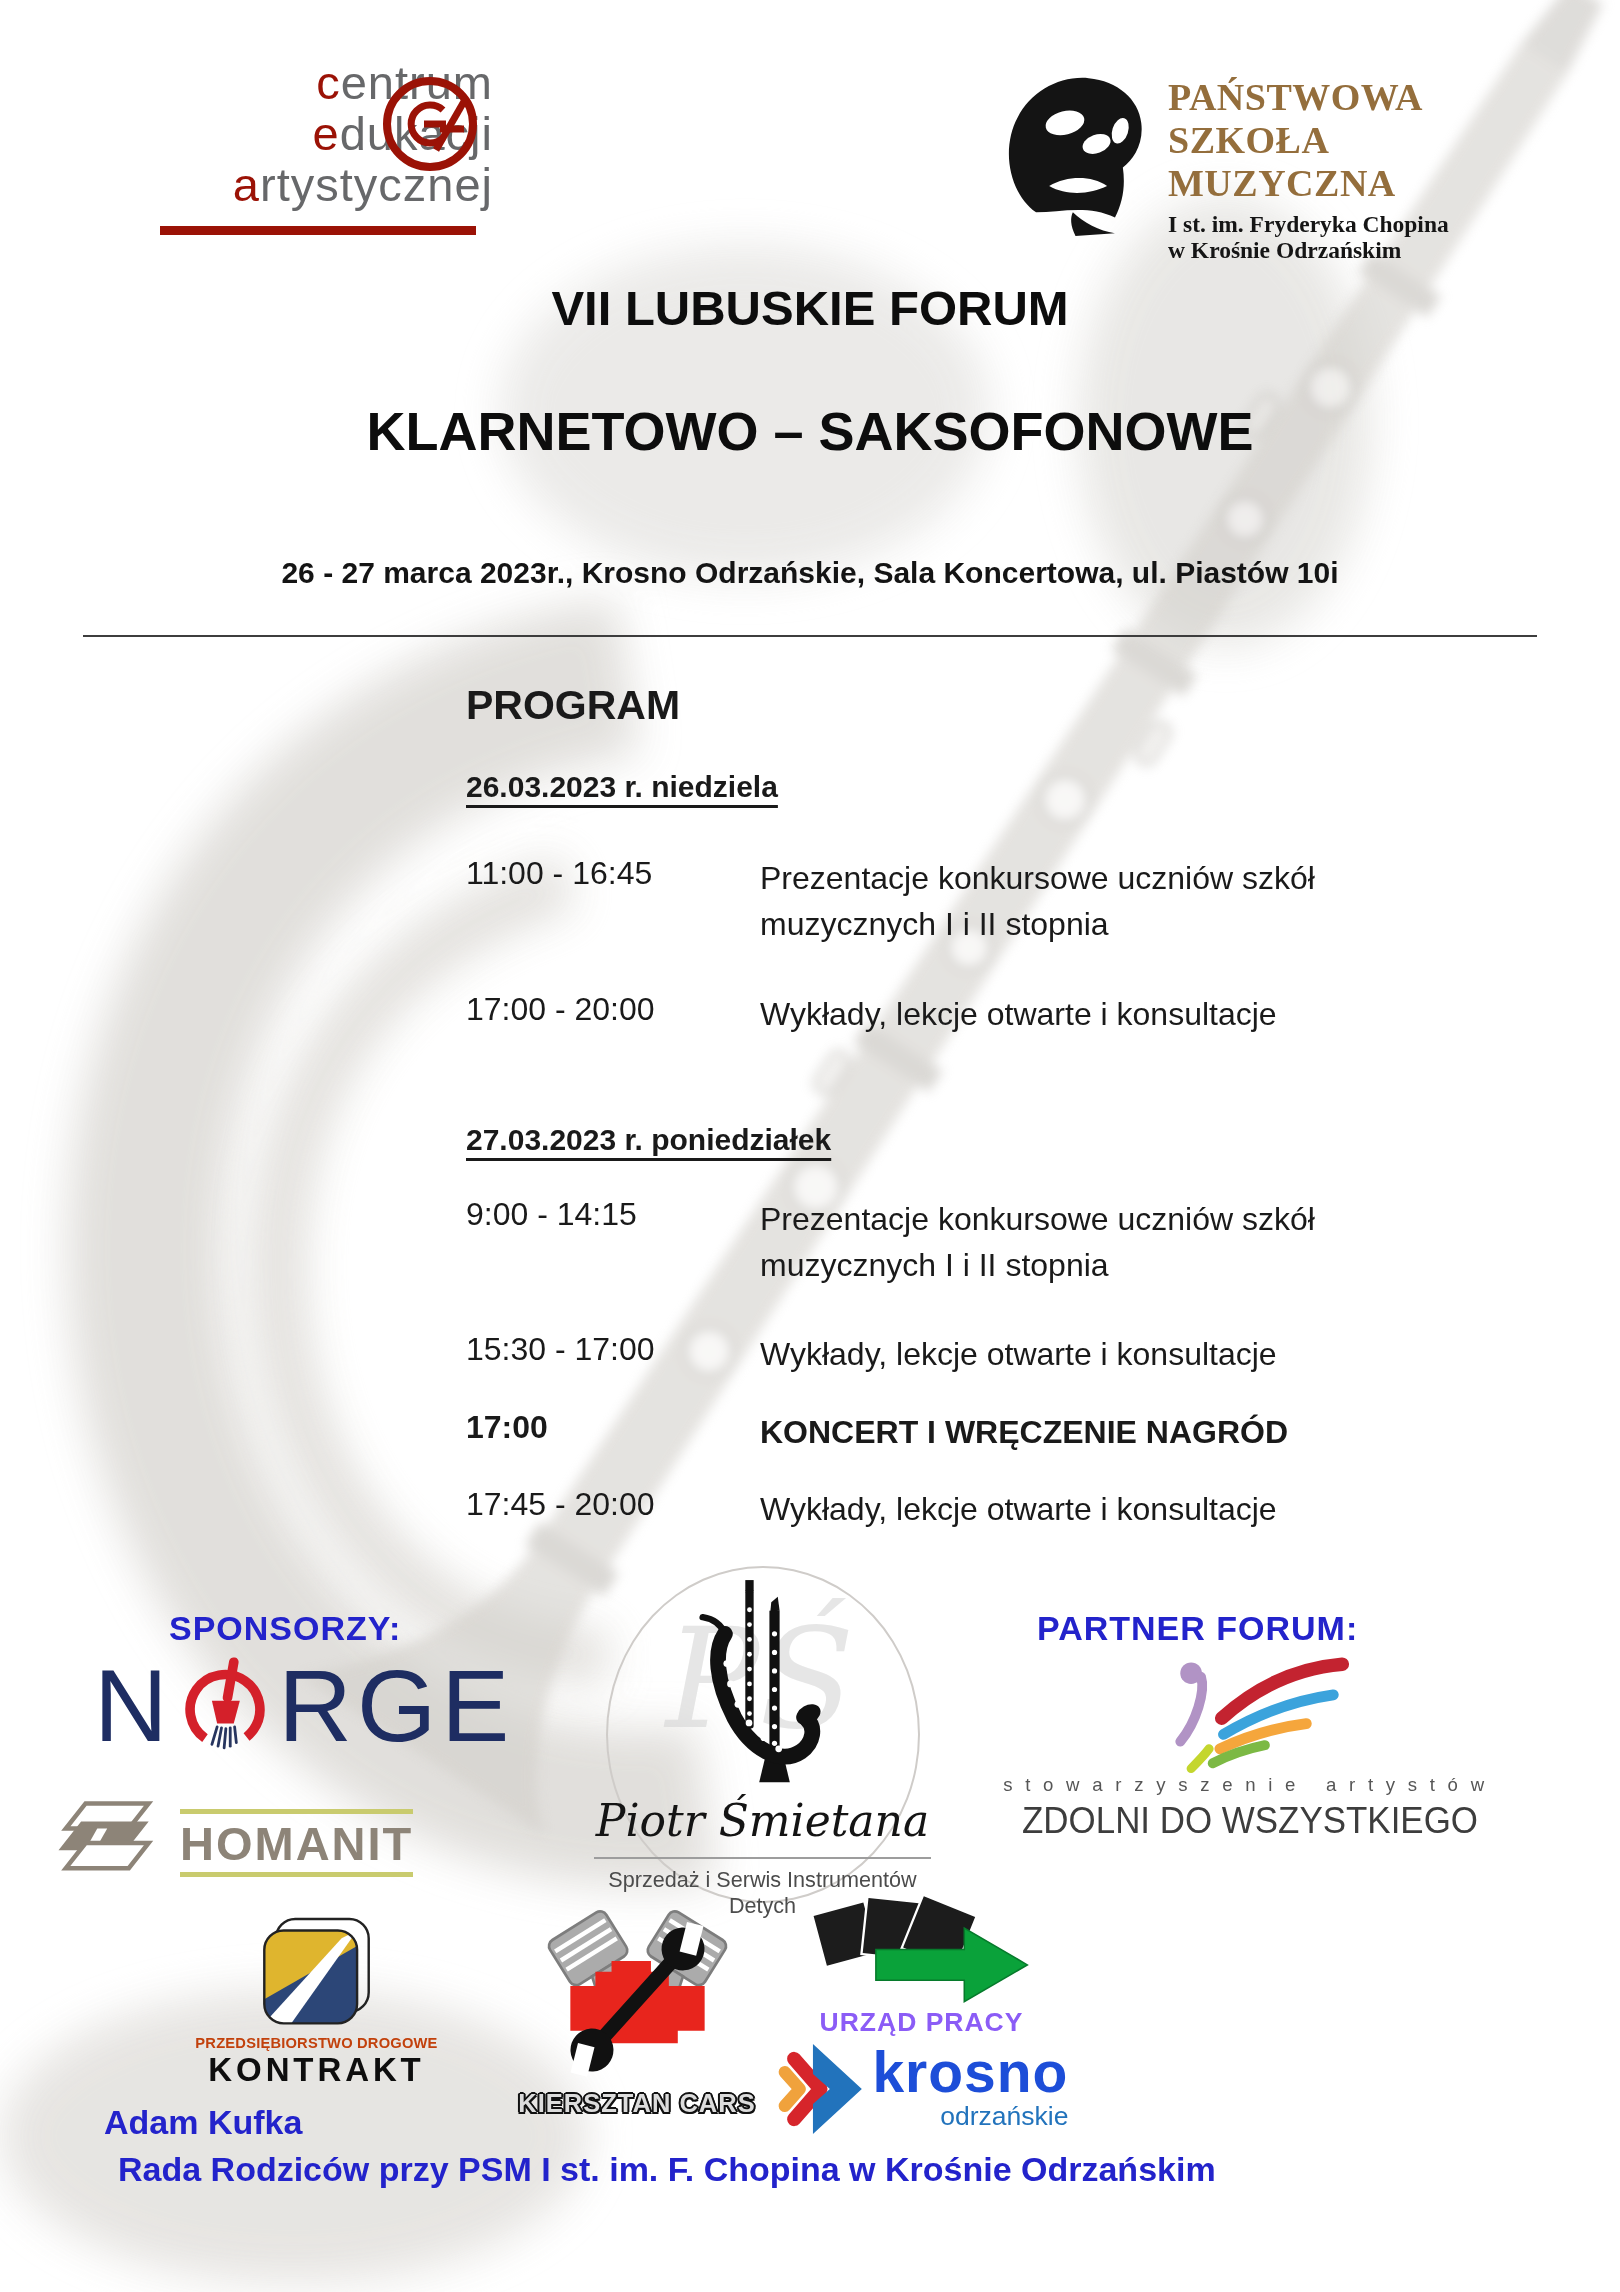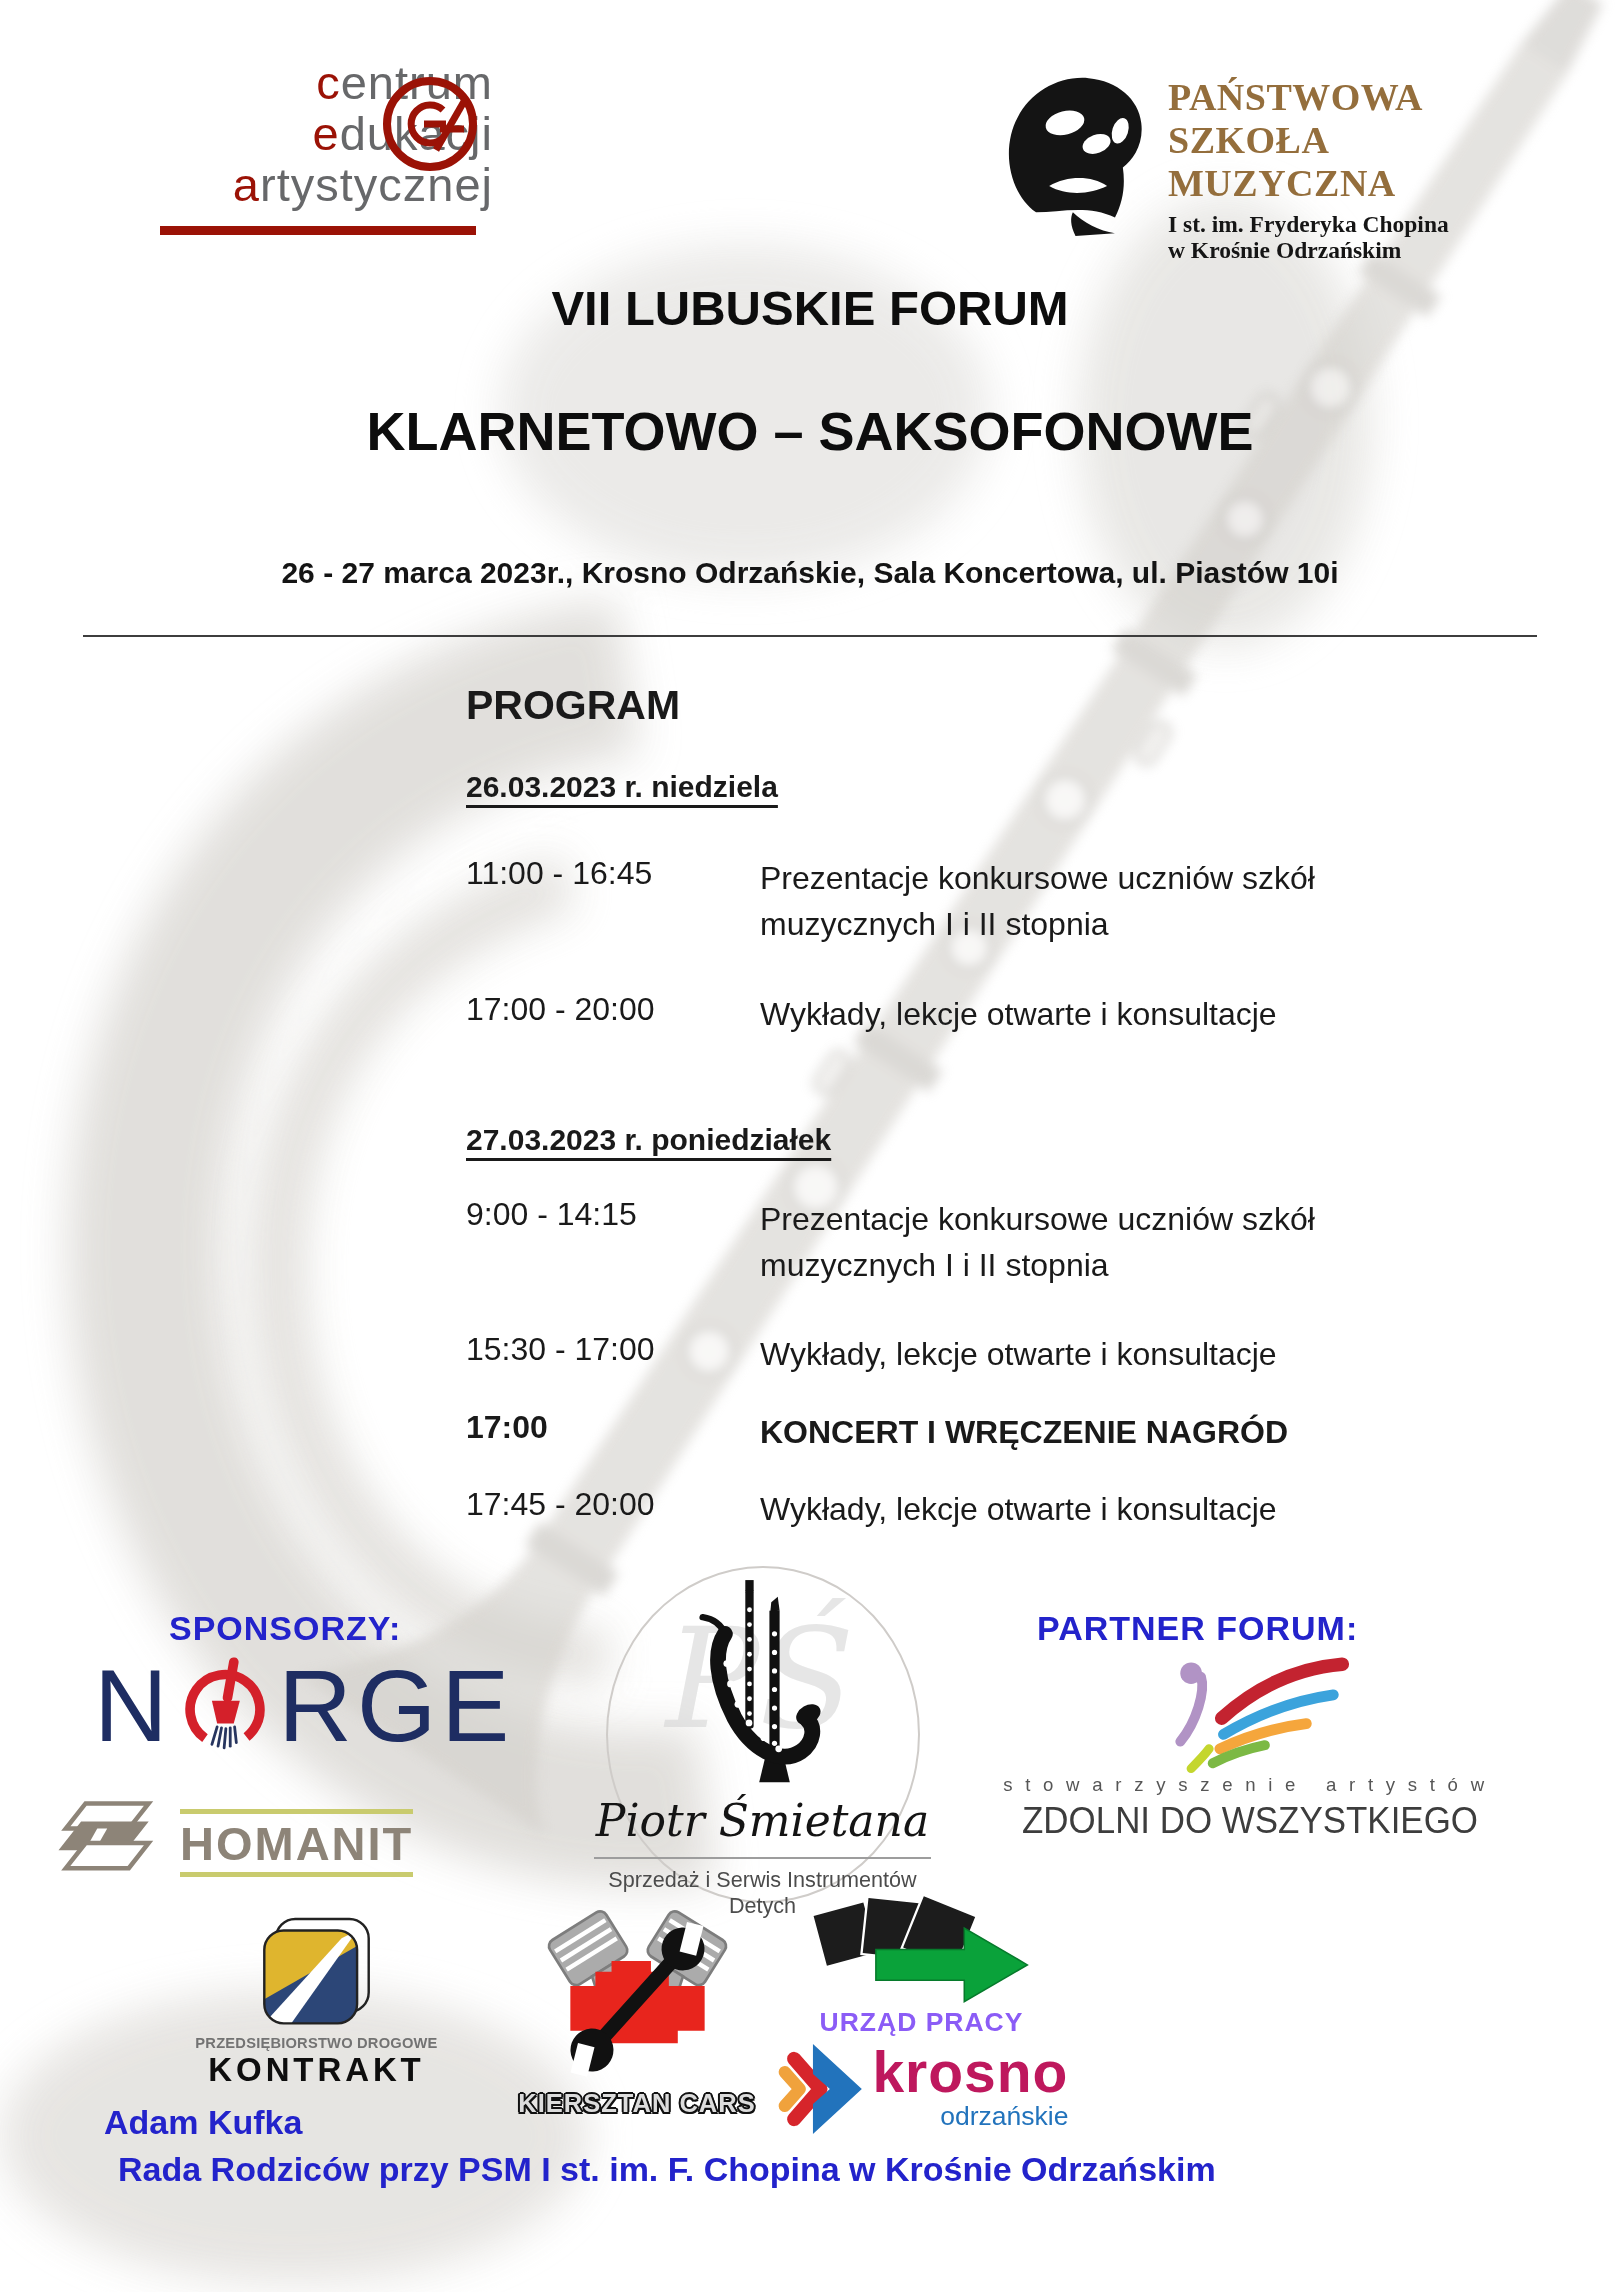--- a/index.html
+++ b/index.html
@@ -61,38 +61,38 @@
 
   
   .zdolni{left:992px;top:1639px;width:516px;text-align:center;}
   .zmark{display:block;margin:0 auto;width:255px;height:135px;}
   .z1{margin-top:0;font-size:18.6px;letter-spacing:12.7px;color:#565656;white-space:nowrap;}
   .z2{margin-top:3.9px;font-size:36px;color:#3d3d3d;transform:scaleX(.97);white-space:nowrap;}
 
   
   .kontrakt{left:192px;top:1917px;width:249px;text-align:center;}
   .kontrakt svg{display:block;margin:0 auto;width:125px;height:116px;}
-  .k1{margin-top:2px;font-size:14.7px;font-weight:700;letter-spacing:0.2px;color:#737373;white-space:nowrap;}
+  .k1{margin-top:2px;font-size:14.7px;font-weight:700;letter-spacing:0.2px;color:#c2410c;white-space:nowrap;}
   .k2{font-size:33px;font-weight:700;letter-spacing:3.9px;color:#0e0e0e;}
 
   
   .kier{left:492px;top:1901px;width:290px;text-align:center;}
   .kier svg{display:block;margin:0 auto;width:251px;height:188px;}
   .kier-label{font-size:25.5px;font-weight:700;color:#dcdcdc;letter-spacing:1px;
     text-shadow:2px 0 0 #111,-2px 0 0 #111,0 2px 0 #111,0 -2px 0 #111,
       1.5px 1.5px 0 #111,-1.5px -1.5px 0 #111,1.5px -1.5px 0 #111,-1.5px 1.5px 0 #111;}
 
   
   .urzad{left:757px;top:1888px;width:329px;text-align:center;}
   .up-mark{display:block;margin:0 auto;width:306px;height:123px;}
   .up-label{font-size:26.5px;font-weight:700;letter-spacing:1px;color:#8b5cf6;margin-top:-3.9px;}
   .krosno{display:flex;align-items:center;justify-content:center;margin-top:3.9px;}
   .kr-chev{width:90px;height:94px;}
   .kr-col{display:flex;flex-direction:column;align-items:flex-end;margin-left:7.8px;}
-  .kr-name{font-size:57px;line-height:53px;font-weight:700;color:#be185d;letter-spacing:1px;}
+  .kr-name{font-size:57px;line-height:53px;font-weight:700;color:#1d4ed8;letter-spacing:1px;}
   .kr-sub{font-size:26.5px;color:#2273bc;margin-top:2px;}
 
   
   .f1{left:104px;top:2103px;font-size:34px;font-weight:700;color:#2323cb;}
   .f2{left:118px;top:2150px;font-size:34px;font-weight:700;color:#2323cb;}
 </style>
 </head>
 <body>
 
 <div class="page">

